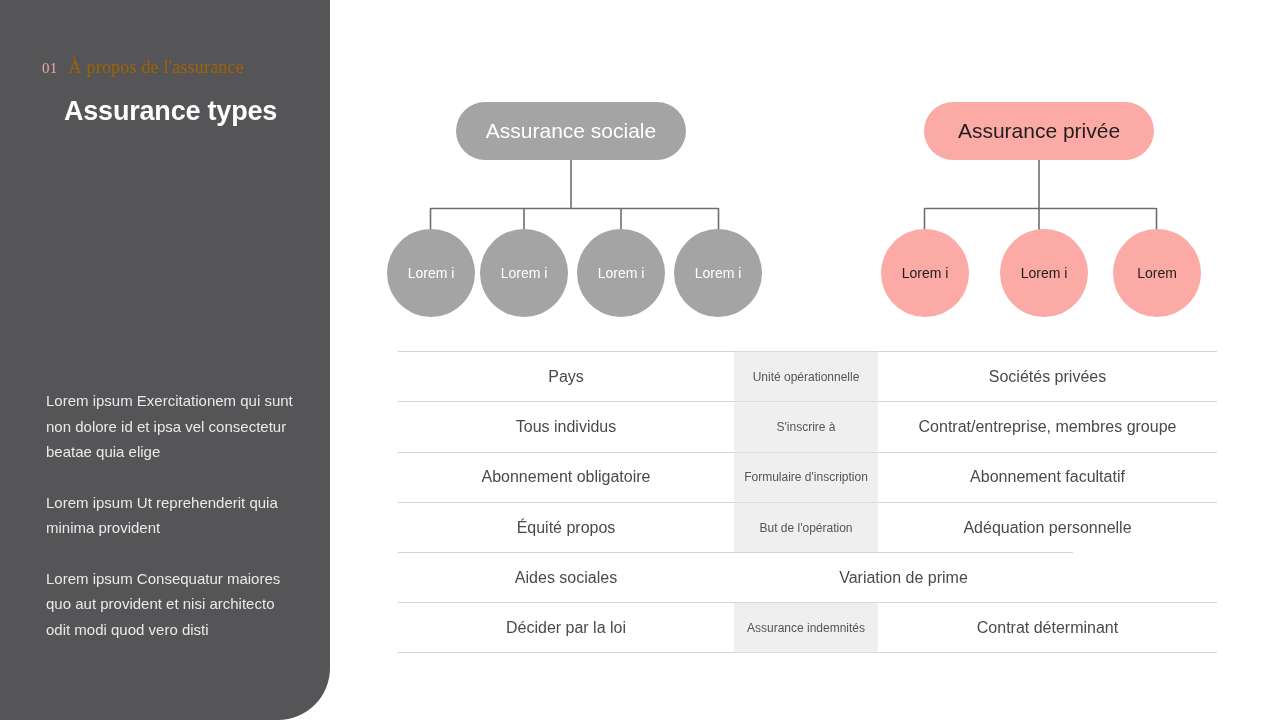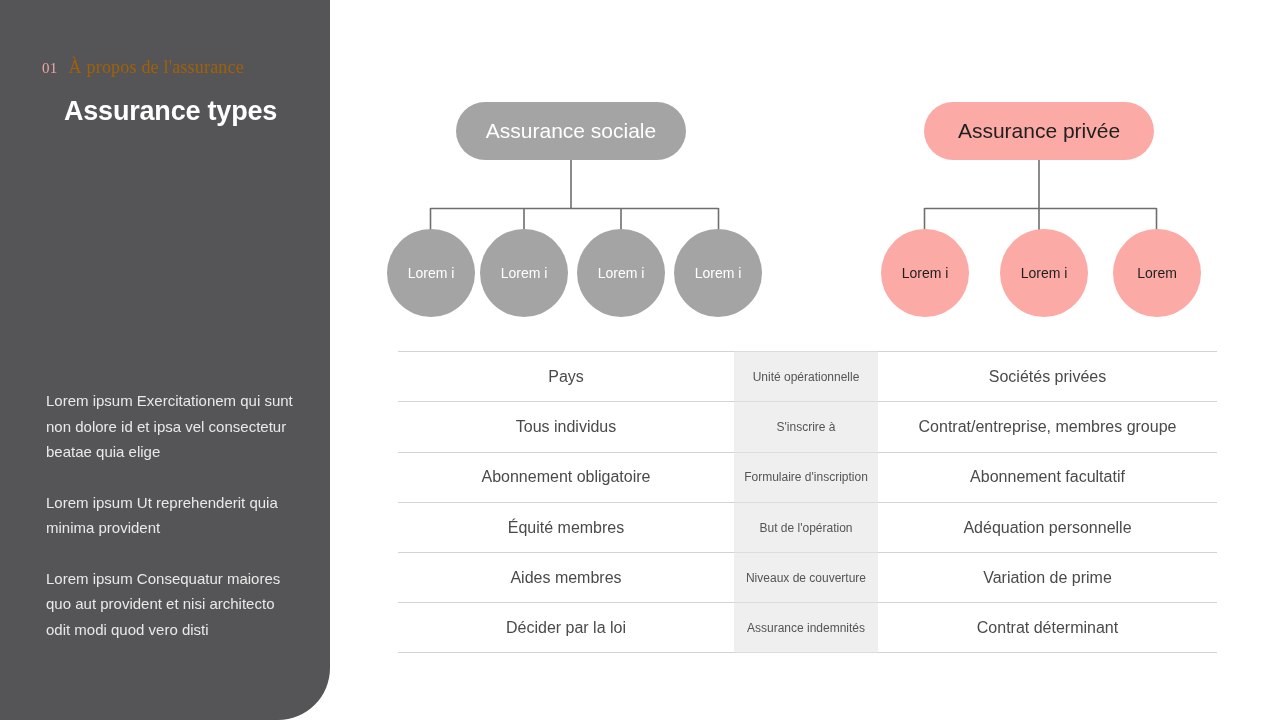--- a/index.html
+++ b/index.html
@@ -212,27 +212,26 @@
       <div class="cell left">Tous individus</div>
       <div class="cell mid">S'inscrire à</div>
       <div class="cell right">Contrat/entreprise, membres groupe</div>
     </div>
     <div class="trow">
       <div class="cell left">Abonnement obligatoire</div>
       <div class="cell mid">Formulaire d'inscription</div>
       <div class="cell right">Abonnement facultatif</div>
     </div>
     <div class="trow">
-      <div class="cell left">Équité membres</div>
+      <div class="cell left">Équité propos</div>
       <div class="cell mid">But de l'opération</div>
       <div class="cell right">Adéquation personnelle</div>
     </div>
     <div class="trow">
-      <div class="cell left">Aides membres</div>
-      <div class="cell mid">Niveaux de couverture</div>
+      <div class="cell left">Aides sociales</div>
       <div class="cell right">Variation de prime</div>
     </div>
     <div class="trow last">
       <div class="cell left">Décider par la loi</div>
       <div class="cell mid">Assurance indemnités</div>
       <div class="cell right">Contrat déterminant</div>
     </div>
   </div>
 
 </div>

